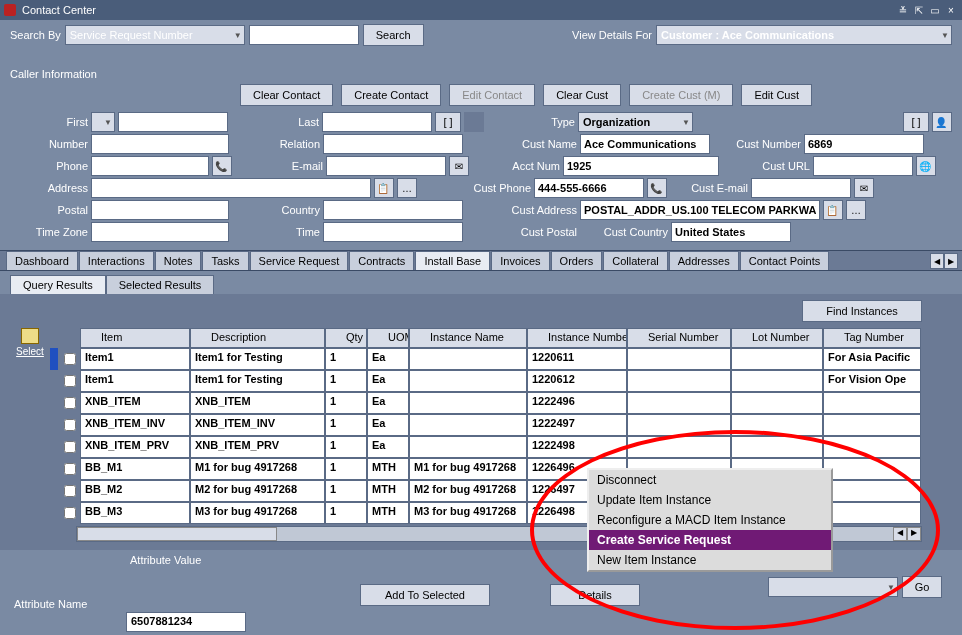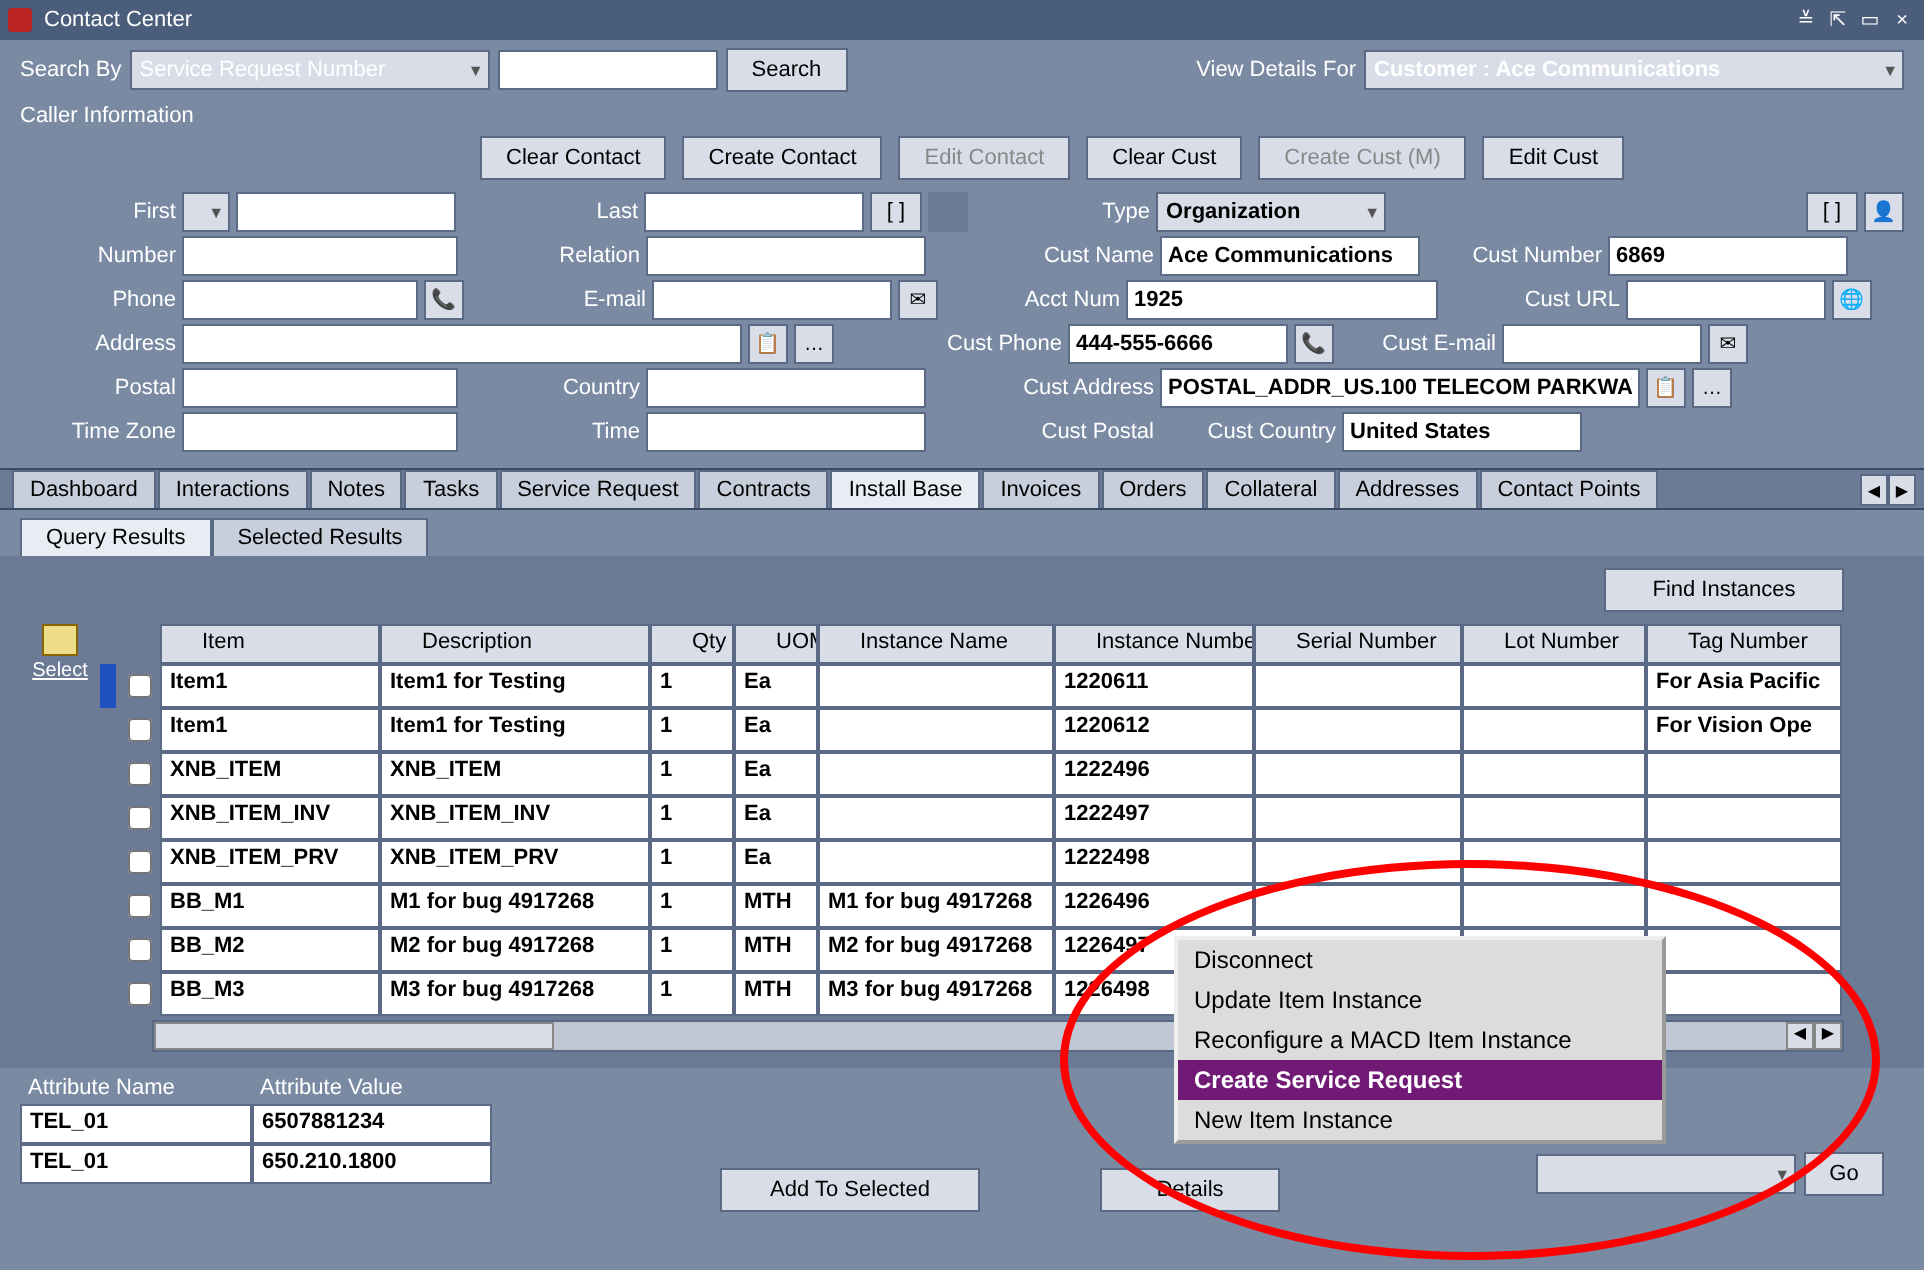--- a/index.html
+++ b/index.html
@@ -12,21 +12,21 @@
 .titlebar .winbtns span { width: 14px; height: 14px; display: inline-flex; align-items: center; justify-content: center; color: #fff; font-size: 10px; cursor: pointer; }
 
 .toprow { display: flex; align-items: center; padding: 4px 10px; gap: 4px; color: #fff; }
 .search-label { font-size: 11px; }
 .combo { background: #d8dde8; border: 1px solid #5a6a85; height: 20px; display: flex; align-items: center; padding: 0 4px; font-size: 11px; position: relative; }
 .combo .arrow { position: absolute; right: 2px; font-size: 8px; color: #555; }
 .txt-input { background: #fff; border: 1px solid #5a6a85; height: 20px; padding: 0 3px; font-size: 11px; }
 .btn { background: #d8dde8; border: 1px solid #5a6a85; height: 22px; padding: 0 12px; font-size: 11px; cursor: pointer; display: inline-flex; align-items: center; justify-content: center; }
 .btn.disabled { color: #888; }
 
-.section-title { color: #fff; font-size: 11px; padding: 2px 10px; }
+.section-title { color: #fff; font-size: 11px; padding: 2px 10px; margin-top: 16px; }
 
 .caller-panel { padding: 0 10px 6px 10px; }
 .btnrow { display: flex; justify-content: flex-start; gap: 8px; padding: 2px 0 6px 230px; }
 .iconbtn { width: 20px; height: 20px; background: #d8dde8; border: 1px solid #5a6a85; display: inline-flex; align-items: center; justify-content: center; font-size: 10px; cursor: pointer; }
 .bracket { color: #000; font-size: 11px; text-align: center; background: #d8dde8; border: 1px solid #5a6a85; height: 20px; display: flex; align-items: center; justify-content: center; }
 
 .row { display: flex; align-items: center; gap: 3px; margin-bottom: 2px; }
 .row .lbl { color: #fff; text-align: right; font-size: 11px; width: 78px; }
 .row .lbl2 { color: #fff; text-align: right; font-size: 11px; width: 88px; }
 
@@ -71,21 +71,21 @@
 .context-menu { position: absolute; left: 587px; top: 468px; width: 246px; background: #dcdcdc; border: 2px outset #eee; z-index: 100; }
 .context-menu .mi { padding: 3px 8px; font-size: 12px; cursor: pointer; }
 .context-menu .mi.sel { background: #701a75; color: #fff; font-weight: bold; }
 
 .attr-area { display: flex; align-items: center; gap: 10px; padding: 4px 10px; }
 .attr-tbl { }
 .attr-tbl .ahead { display: flex; }
 .attr-tbl .ahead div { color: #fff; font-size: 11px; padding: 0 4px 2px 4px; }
 .attr-tbl .arow { display: flex; }
 .attr-tbl .arow div { background: #fff; border: 1px solid #5a6a85; height: 20px; font-size: 11px; padding: 2px 4px; font-weight: bold; }
-.aw1 { width: 116px; }
+.aw1 { width: 116px; margin-top: 44px; }
 .aw2 { width: 120px; }
 
 .scrollbar { height: 16px; background: #c0c8d5; border: 1px solid #5a6a85; margin: 2px 30px 2px 66px; position: relative; }
 .scrollbar .thumb { position: absolute; left: 0; top: 0; width: 200px; height: 14px; background: #d8dde8; border: 1px solid #888; }
 .scrollbar .arr { position: absolute; top: 0; width: 14px; height: 14px; background: #d8dde8; border: 1px solid #888; font-size: 8px; text-align: center; }
 
 .ellipse { position: absolute; border: 4px solid red; border-radius: 50%; width: 410px; height: 200px; left: 530px; top: 430px; pointer-events: none; z-index: 200; }
 
 .bottom-btns { position: absolute; left: 360px; top: 584px; display: flex; gap: 60px; align-items: center; }
 .go-combo-area { position: absolute; right: 20px; top: 576px; display: flex; align-items: center; gap: 4px; }
@@ -107,21 +107,21 @@
 <div class="toprow">
   <span class="search-label">Search By</span>
   <div class="combo" style="width:180px">
     <span>Service Request Number</span>
       <span class="arrow">▼</span>
   </div>
   <input class="txt-input" style="width: 110px;">
   <button class="btn">Search</button>
   <span style="flex:1"></span>
   <span class="search-label">View Details For</span>
-  <div class="combo" style="width:270px">
+  <div class="combo" style="width:296px">
     <span style="font-weight:bold">Customer : Ace Communications</span>
       <span class="arrow">▼</span>
   </div>
 </div>
 
 <div class="section-title">Caller Information</div>
 
 <div class="caller-panel">
   <div class="btnrow">
     <button class="btn">Clear Contact</button>

